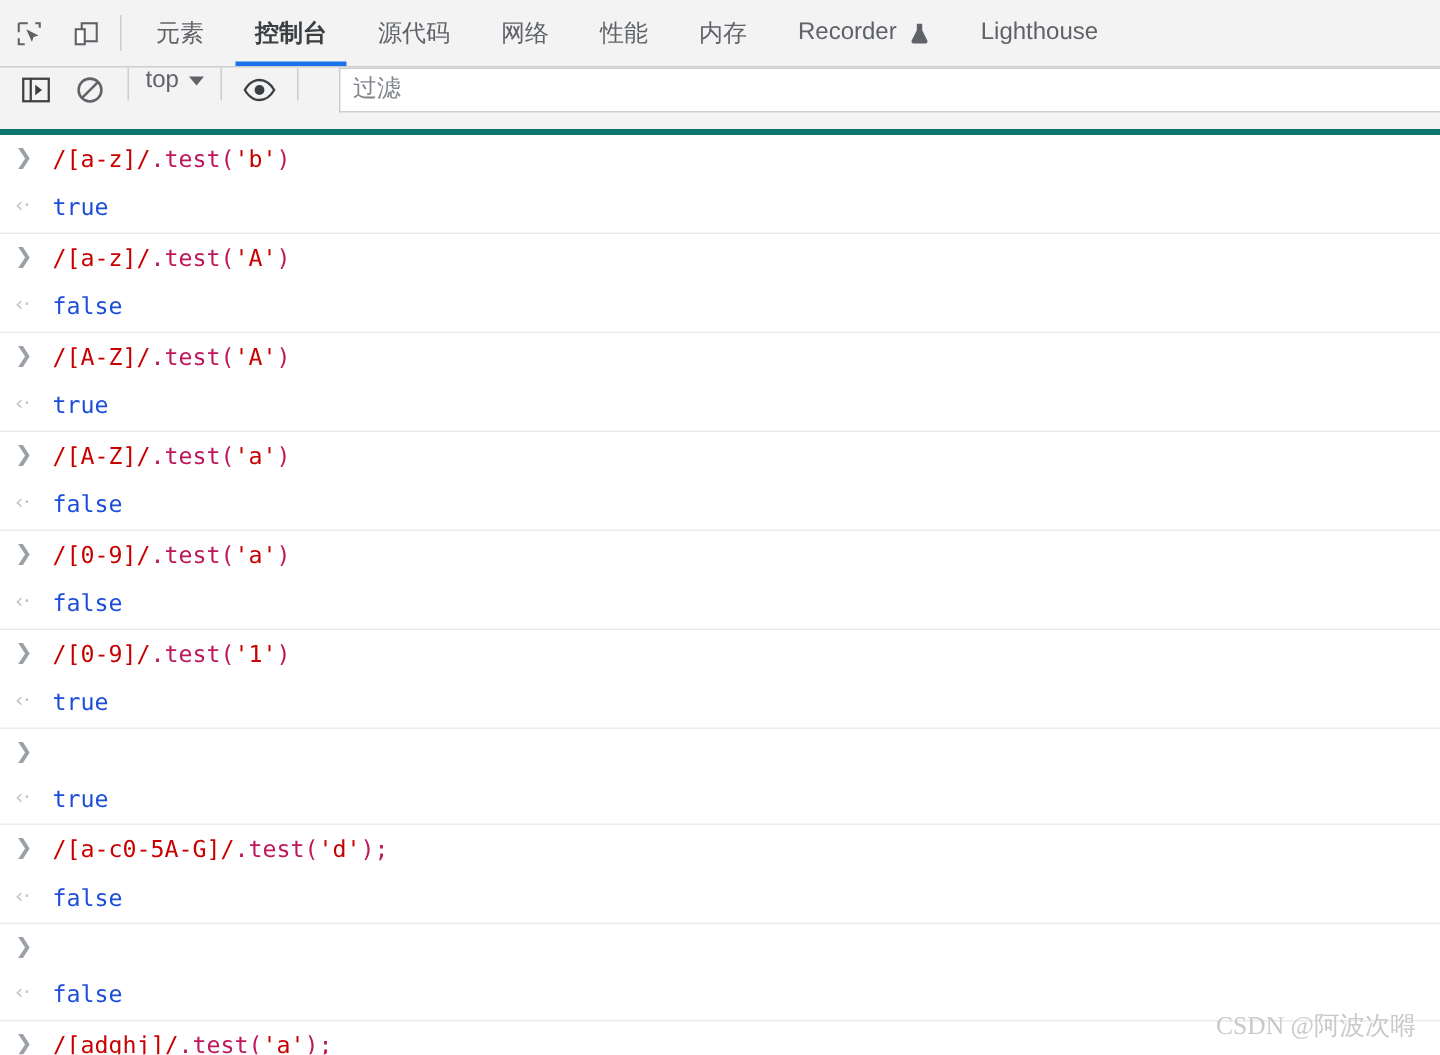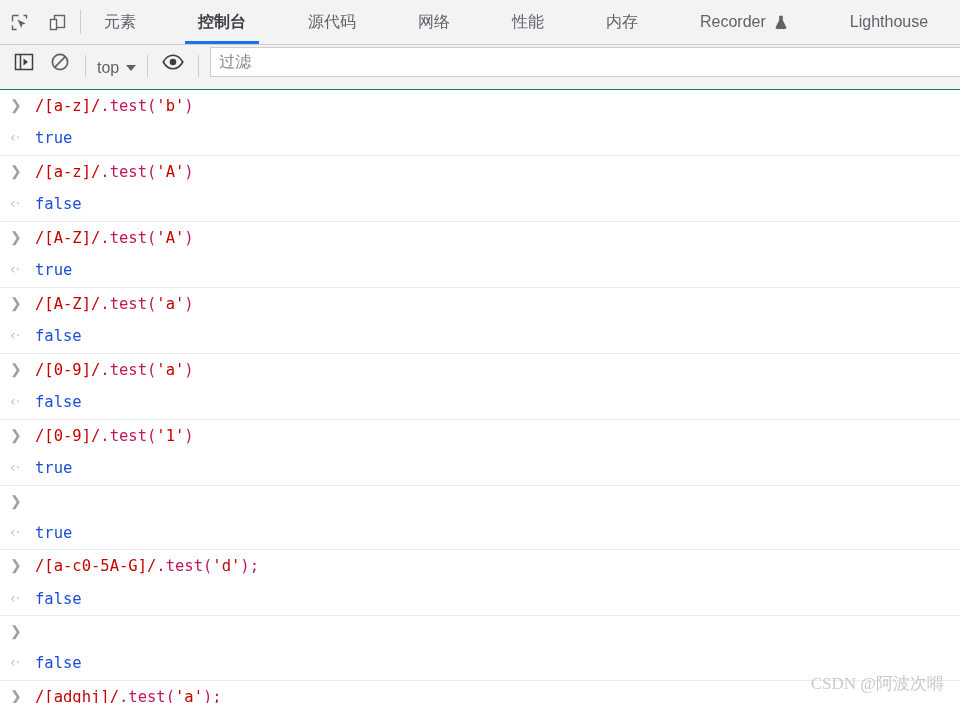--- a/index.html
+++ b/index.html
@@ -22,21 +22,21 @@
   .tb-icon{
     width:38px;
     display:flex; align-items:center; justify-content:center;
     cursor:pointer;
   }
   .tb-icon svg{ display:block; }
   .tb-sep{
     width:1px; background:#cdcdcd;
     margin:10px 6px 10px 4px;
   }
-  .tabs{ display:flex; align-items:stretch;gap:28px; }
+  .tabs{ display:flex; align-items:stretch; }
   .tab{
     display:flex; align-items:center; justify-content:center;
     padding:0 17px;
     font-size:16px;
     color:#5f6368;
     cursor:pointer;
     position:relative;
     white-space:nowrap;
   }
   .tab.active{ color:#3c4043;font-weight:bold; }
@@ -44,23 +44,23 @@
     content:"";
     position:absolute; left:4px; right:4px; bottom:0;
     height:3px; background:#1a73e8;
   }
   .tab .flask{ margin-left:8px; display:inline-flex; }
 
   
   .filterbar{
     height:45px;
     background:#f3f3f3;
-    border-bottom:1px solid #0f766e;
+    border-bottom:4px solid #0f766e;
     display:flex;
-    align-items:flex-end;
+    align-items:flex-start;
     padding:0 0 12px 6px;
   }
   .fb-icon{
     width:36px; height:30px;
     display:flex; align-items:center; justify-content:center;
     cursor:pointer;
   }
   .fb-sep{ width:1px; height:22px; background:#cdcdcd; margin:0 7px; }
   .ctx-select{
     display:flex; align-items:center;
@@ -70,21 +70,21 @@
   .ctx-select .caret{
     margin-left:7px;
     width:0;height:0;
     border-left:5px solid transparent;
     border-right:5px solid transparent;
     border-top:6px solid #5f6368;
   }
   .filter-input{
     flex:1;
     height:30px;
-    margin-left:4px; margin-right:0;
+    margin-left:20px; margin-right:0;
     background:#ffffff;
     border:1px solid #cdcdcd;
     border-right:none;
     font-size:16px;
     color:#3c4043;
     padding:0 8px;
     outline:none;
     font-family:"Liberation Sans", sans-serif;
   }
   .filter-input::placeholder{ color:#80868b; }

